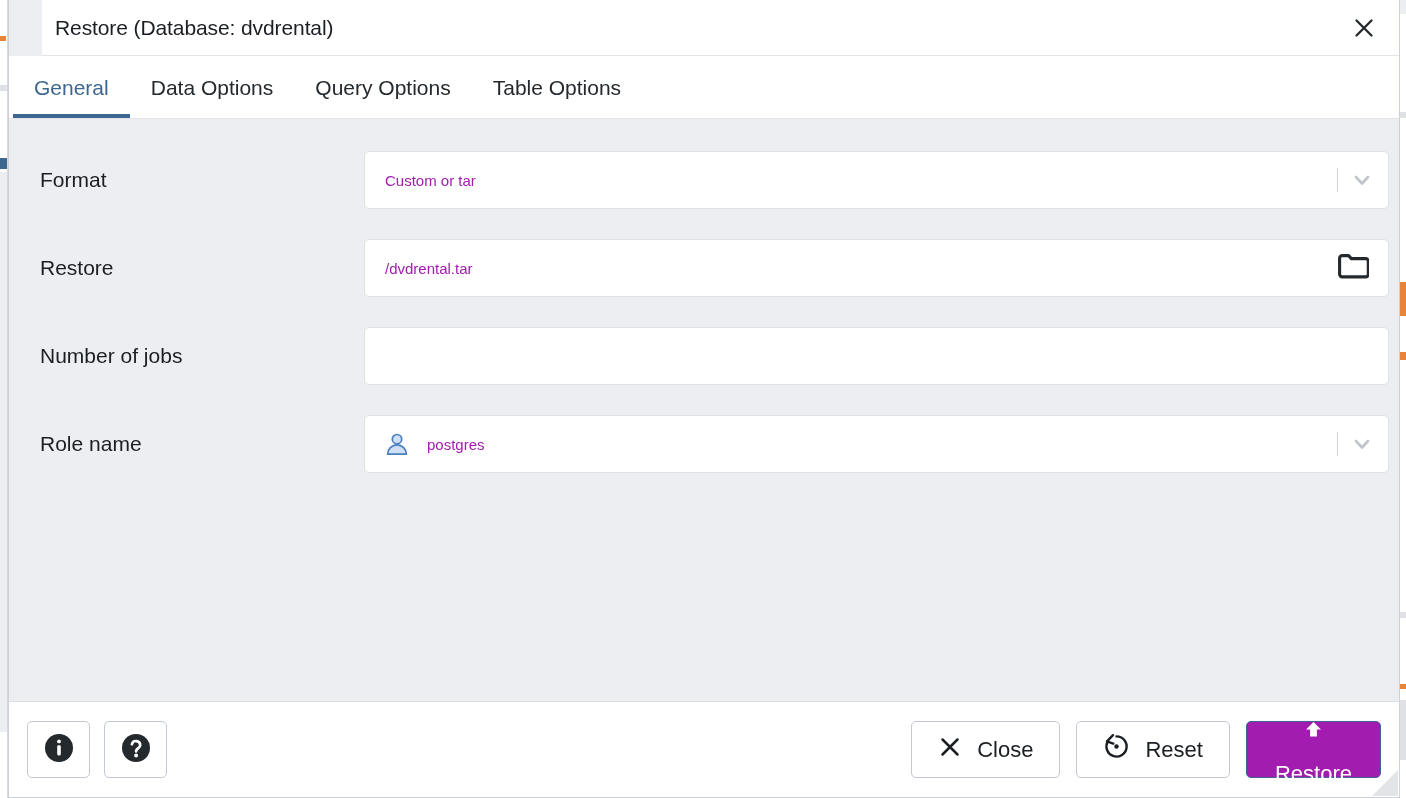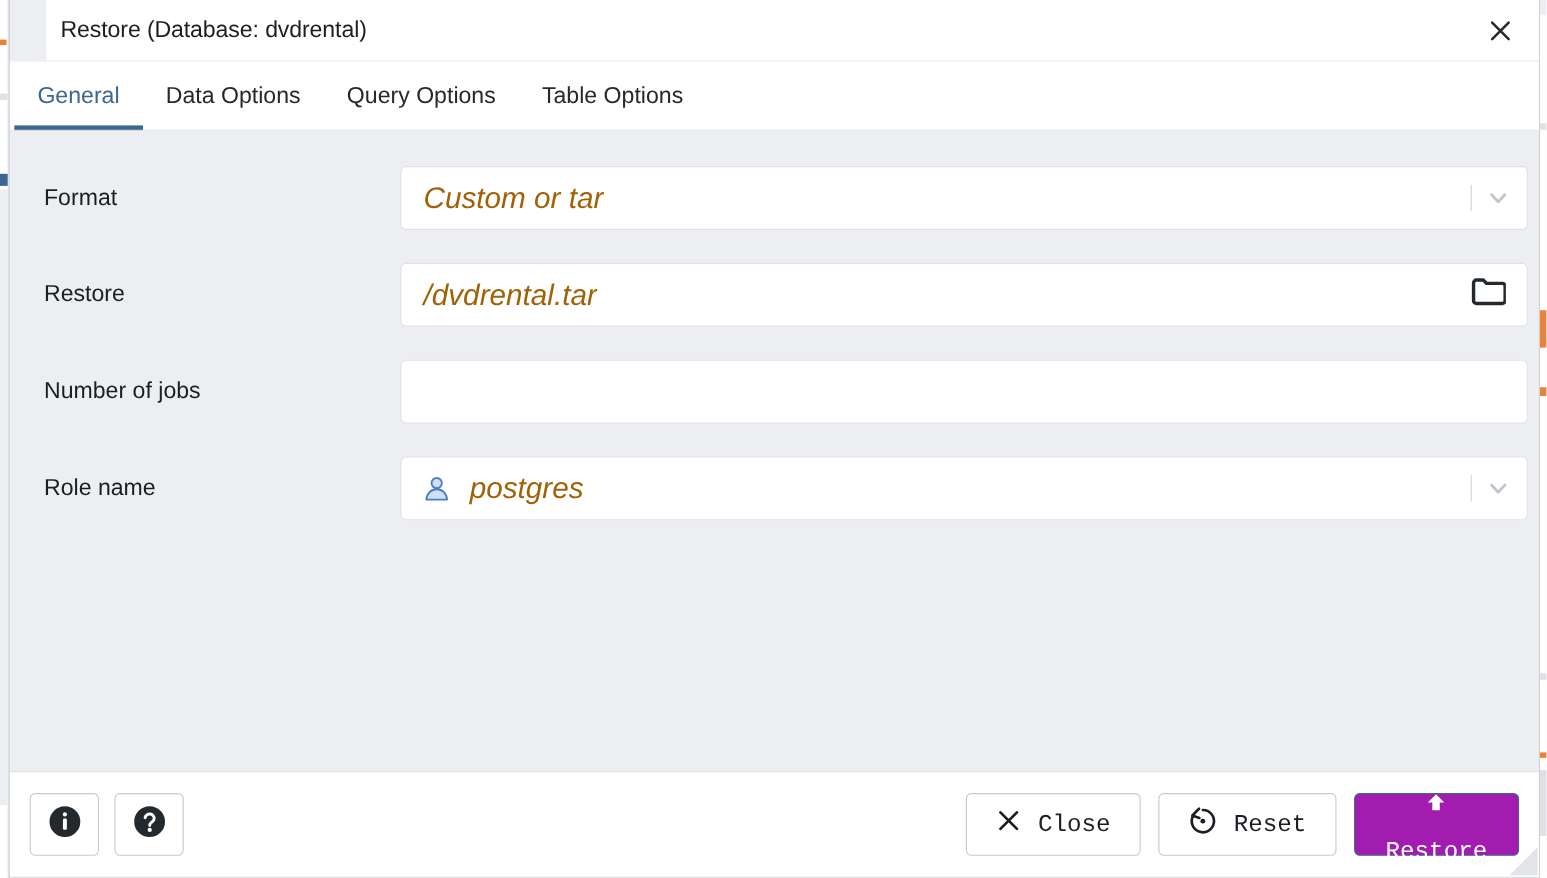--- a/index.html
+++ b/index.html
@@ -216,27 +216,26 @@
     position: relative;
     height: 58px;
     background: #ffffff;
     border: 1px solid #dfe2e7;
     border-radius: 5px;
     display: flex;
     align-items: center;
     box-sizing: border-box;
   }
   .field-text {
-    font-size: 27px;
-    color: #a16207;
+    font-size: 15px;
+    color: #a21caf;
     padding-left: 20px;
     white-space: nowrap;
     overflow: hidden;
     text-overflow: ellipsis;
-    font-style: italic;
   }
   .field-text.with-icon {
     padding-left: 10px;
   }
 
   
   .select-adorn {
     position: absolute;
     right: 14px;
     top: 0;
@@ -287,21 +286,20 @@
   .footer {
     position: relative;
     height: 96px;
     min-height: 96px;
     background: #ffffff;
     border-top: 1px solid #dcdfe3;
     display: flex;
     align-items: center;
     padding: 0 18px 0 18px;
     box-sizing: border-box;
-    font-family: Liberation Mono, monospace;
   }
   .footer-left {
     display: flex;
     align-items: center;
     gap: 14px;
   }
   .footer-right {
     margin-left: auto;
     display: flex;
     align-items: center;

